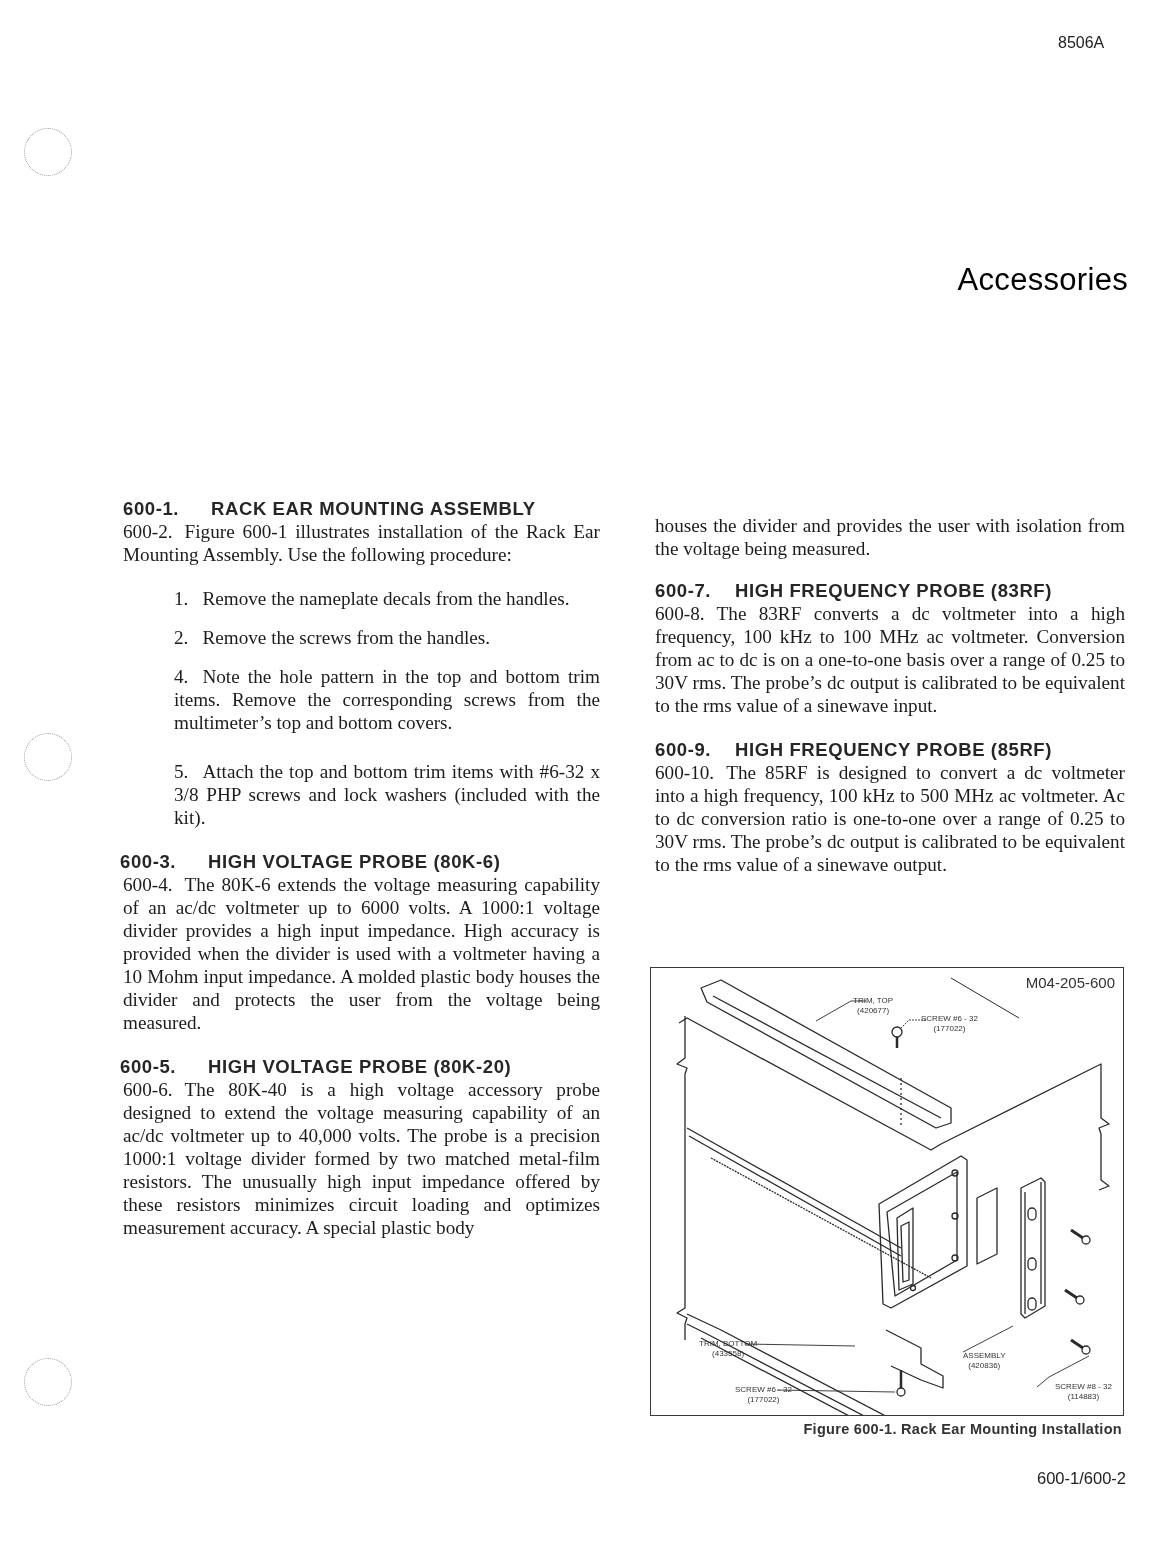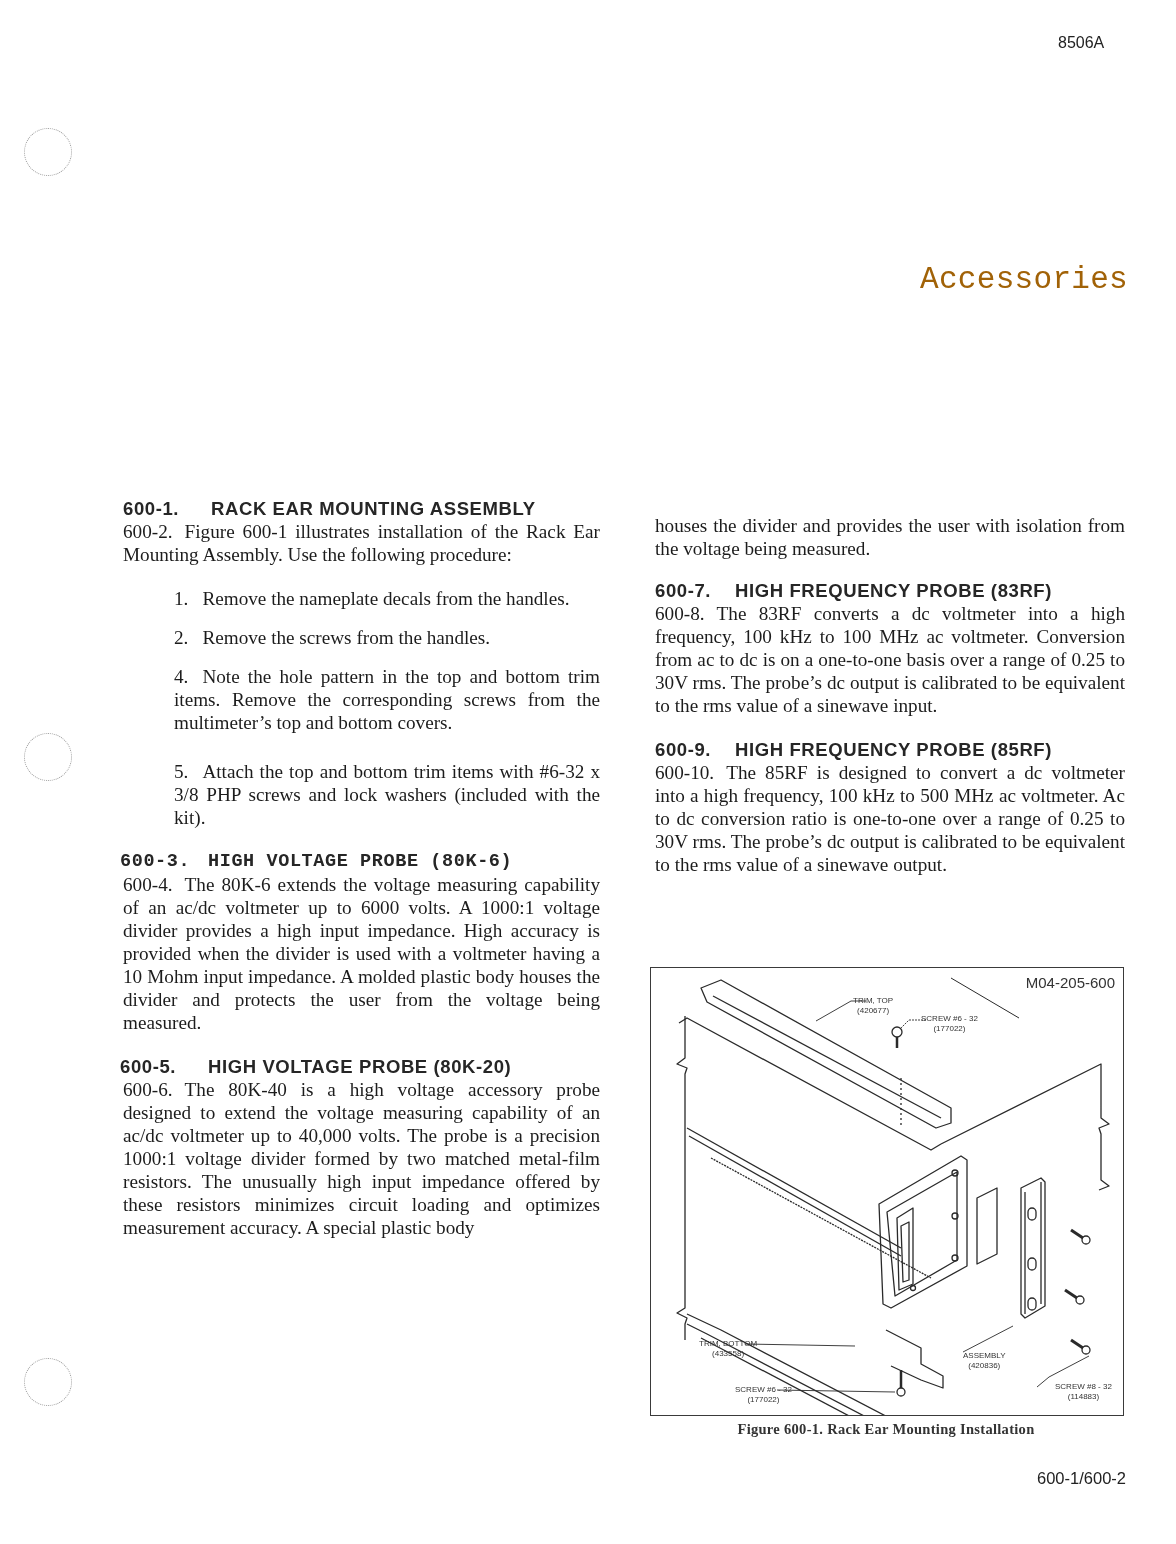--- a/index.html
+++ b/index.html
@@ -1,37 +1,37 @@
 <!DOCTYPE html>
 <html><head>
   <meta charset="utf-8">
   <style>
     html, body { margin: 0; padding: 0; background: #ffffff; }
     body { width: 1176px; height: 1544px; position: relative; overflow: hidden; color: #1a1a1a; }
     .abs { position: absolute; }
     .doc-id { left: 1058px; top: 34px; font-family: "Liberation Sans", sans-serif; font-size: 16px; color: #222; text-align: center; }
     .punch { width: 46px; height: 46px; border-radius: 50%; border: 1px dotted #9a9a9a; left: 24px; }
-    .chapter-title { right: 48px; top: 262px; font-family: Liberation Mono, monospace; font-size: 31px; color: #a16207; letter-spacing: 0.3px; }
+    .chapter-title { right: 48px; top: 262px; font-family: Liberation Sans, sans-serif; font-size: 31px; color: #000000; letter-spacing: 0.3px; }
     .col { font-family: "Liberation Serif", serif; font-size: 19.2px; line-height: 23px; color: #1c1c1c; text-align: justify; }
     .col-left { left: 123px; top: 498px; width: 477px; }
     .col-right { left: 655px; top: 514px; width: 470px; }
     .heading { font-family: "Liberation Sans", sans-serif; font-weight: bold; font-size: 18.5px; line-height: 22px; color: #262626; letter-spacing: 0.6px; white-space: nowrap; text-align: left; }
     .heading .num { display: inline-block; width: 88px; }
     .para-num { margin-right: 12px; }
     p { margin: 0; }
     .gap-s { height: 21px; }
     .gap-m { height: 16px; }
     ol.steps { list-style: none; margin: 0; padding: 0 0 0 51px; }
     ol.steps li { margin: 0 0 16px 0; }
     ol.steps li .step-num { margin-right: 14px; }
     .figure-box { left: 650px; top: 967px; width: 472px; height: 447px; border: 1.5px solid #3a3a3a; }
     .figure-box svg { position: absolute; left: 0; top: 0; }
     .fig-code { right: 8px; top: 6px; font-family: "Liberation Sans", sans-serif; font-size: 15px; color: #333; }
     .callout { font-family: "Liberation Sans", sans-serif; font-size: 8px; color: #333; line-height: 10px; text-align: center; white-space: nowrap; }
-    .fig-caption { left: 650px; top: 1421px; width: 472px; text-align: center; font-family: Liberation Serif, serif; font-weight: bold; font-size: 14.5px; color: #333; letter-spacing: 0.3px; }
+    .fig-caption { left: 650px; top: 1421px; width: 472px; text-align: right; font-family: Liberation Sans, sans-serif; font-weight: bold; font-size: 14.5px; color: #333; letter-spacing: 0.3px; }
     .page-num { right: 50px; top: 1469px; font-family: "Liberation Sans", sans-serif; font-size: 16.5px; color: #222; }
   </style>
 </head>
 <body>
 
 <div class="abs doc-id">8506A</div>
 <div class="abs punch" style="top:128px;"></div>
 <div class="abs punch" style="top:733px;"></div>
 <div class="abs punch" style="top:1358px;"></div>
 <div class="abs chapter-title">Accessories</div>
@@ -45,21 +45,21 @@
     <div class="gap-s"></div>
     <ol class="steps">
       <li><span class="step-num">1.</span><span>Remove the nameplate decals from the handles.</span></li>
       <li><span class="step-num">2.</span><span>Remove the screws from the handles.</span></li>
       <li style="margin-bottom:26px;"><span class="step-num">4.</span><span>Note the hole pattern in the top and bottom trim items. Remove the corresponding screws from the multimeter’s top and bottom covers.</span></li>
       <li style="margin-bottom:22px;"><span class="step-num">5.</span><span>Attach the top and bottom trim items with #6-32 x 3/8 PHP screws and lock washers (included with the kit).</span></li>
     </ol>
   </section>
 
   <section>
-    <div class="heading" style="margin-left:-3px;font-family:Liberation Mono, monospace;">
+    <div class="heading" style="margin-left:-3px;">
       <span class="num">600-3.</span><span>HIGH VOLTAGE PROBE (80K-6)</span>
     </div>
     <p><span class="para-num">600-4.</span><span>The 80K-6 extends the voltage measuring capability of an ac/dc voltmeter up to 6000 volts. A 1000:1 voltage divider provides a high input impedance. High accuracy is provided when the divider is used with a voltmeter having a 10 Mohm input impedance. A molded plastic body houses the divider and protects the user from the voltage being measured.</span></p>
   </section>
   <div class="gap-m" style="height:22px;"></div>
 
   <section>
     <div class="heading" style="margin-left:-3px;">
       <span class="num">600-5.</span><span>HIGH VOLTAGE PROBE (80K-20)</span>
     </div>

